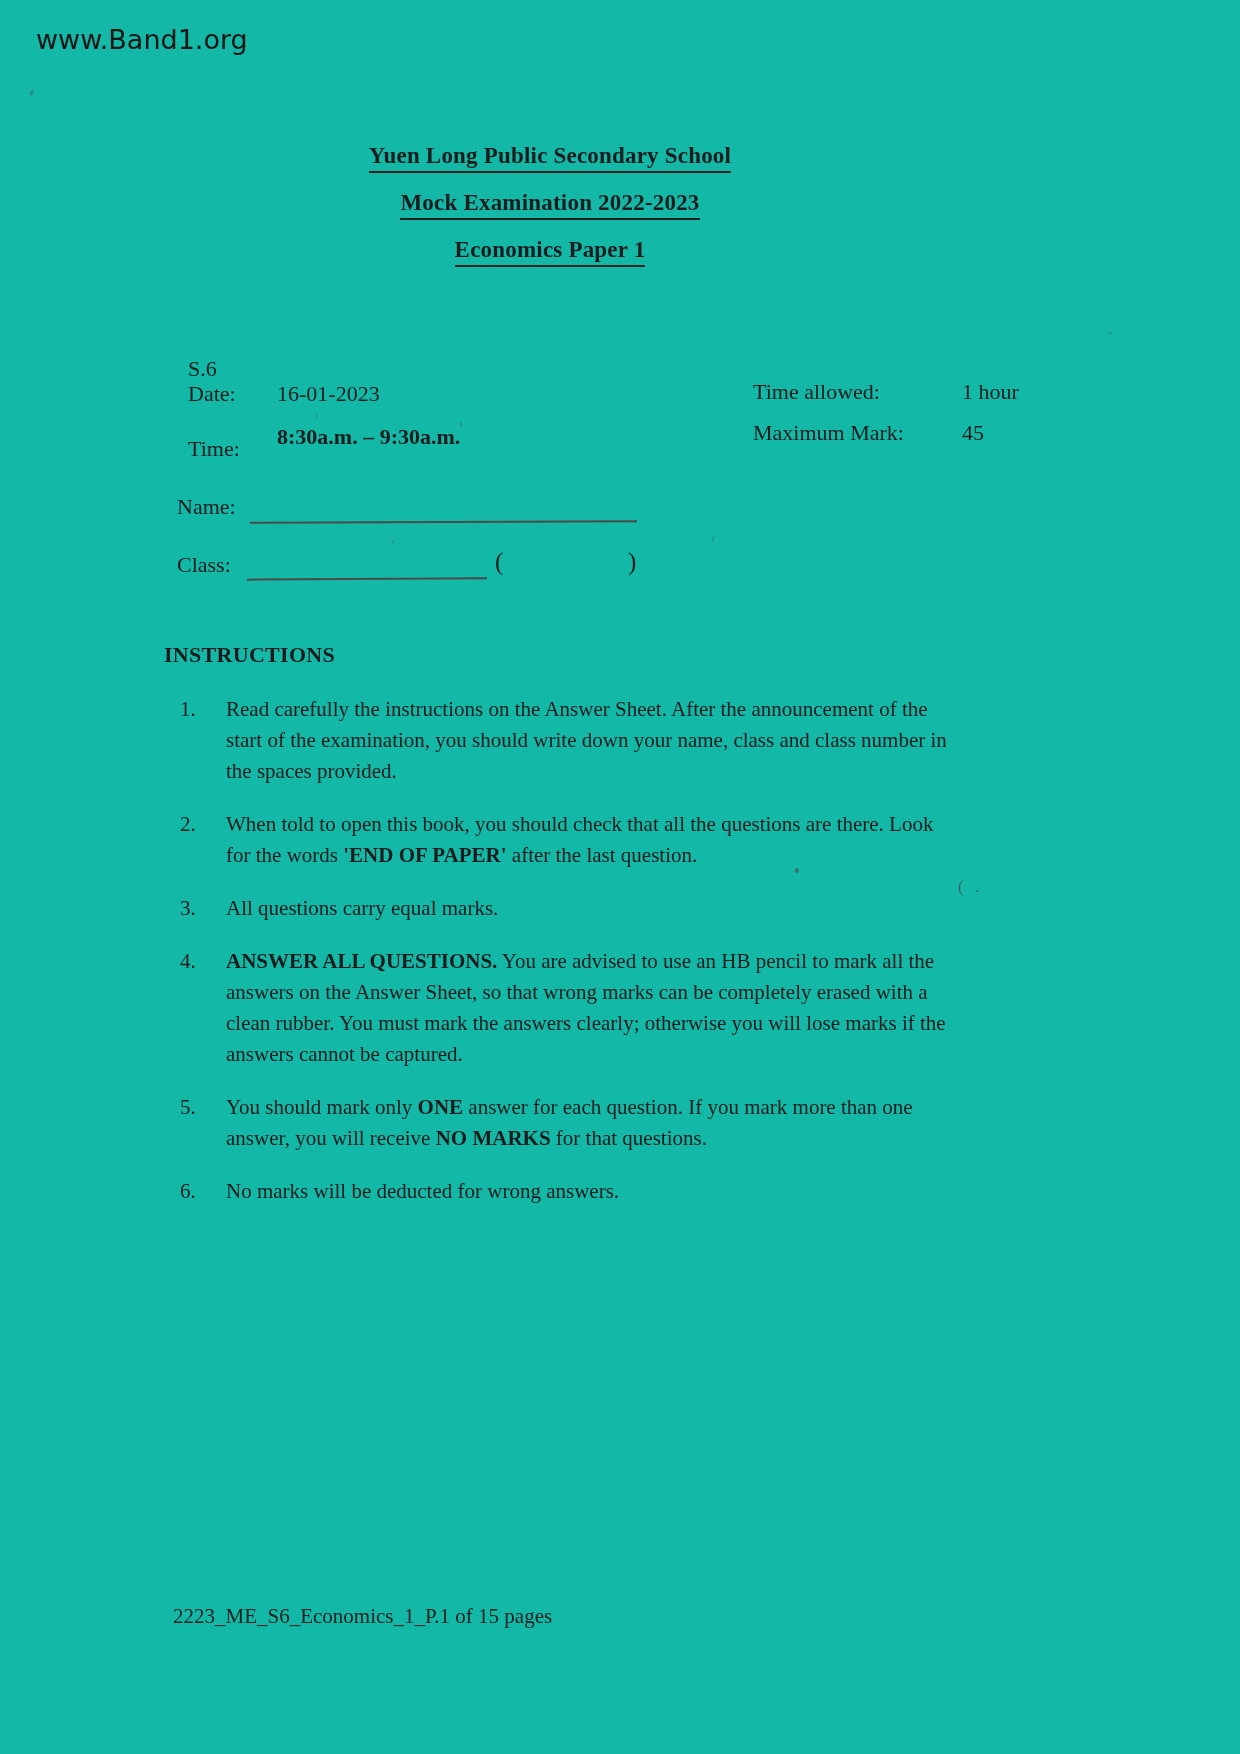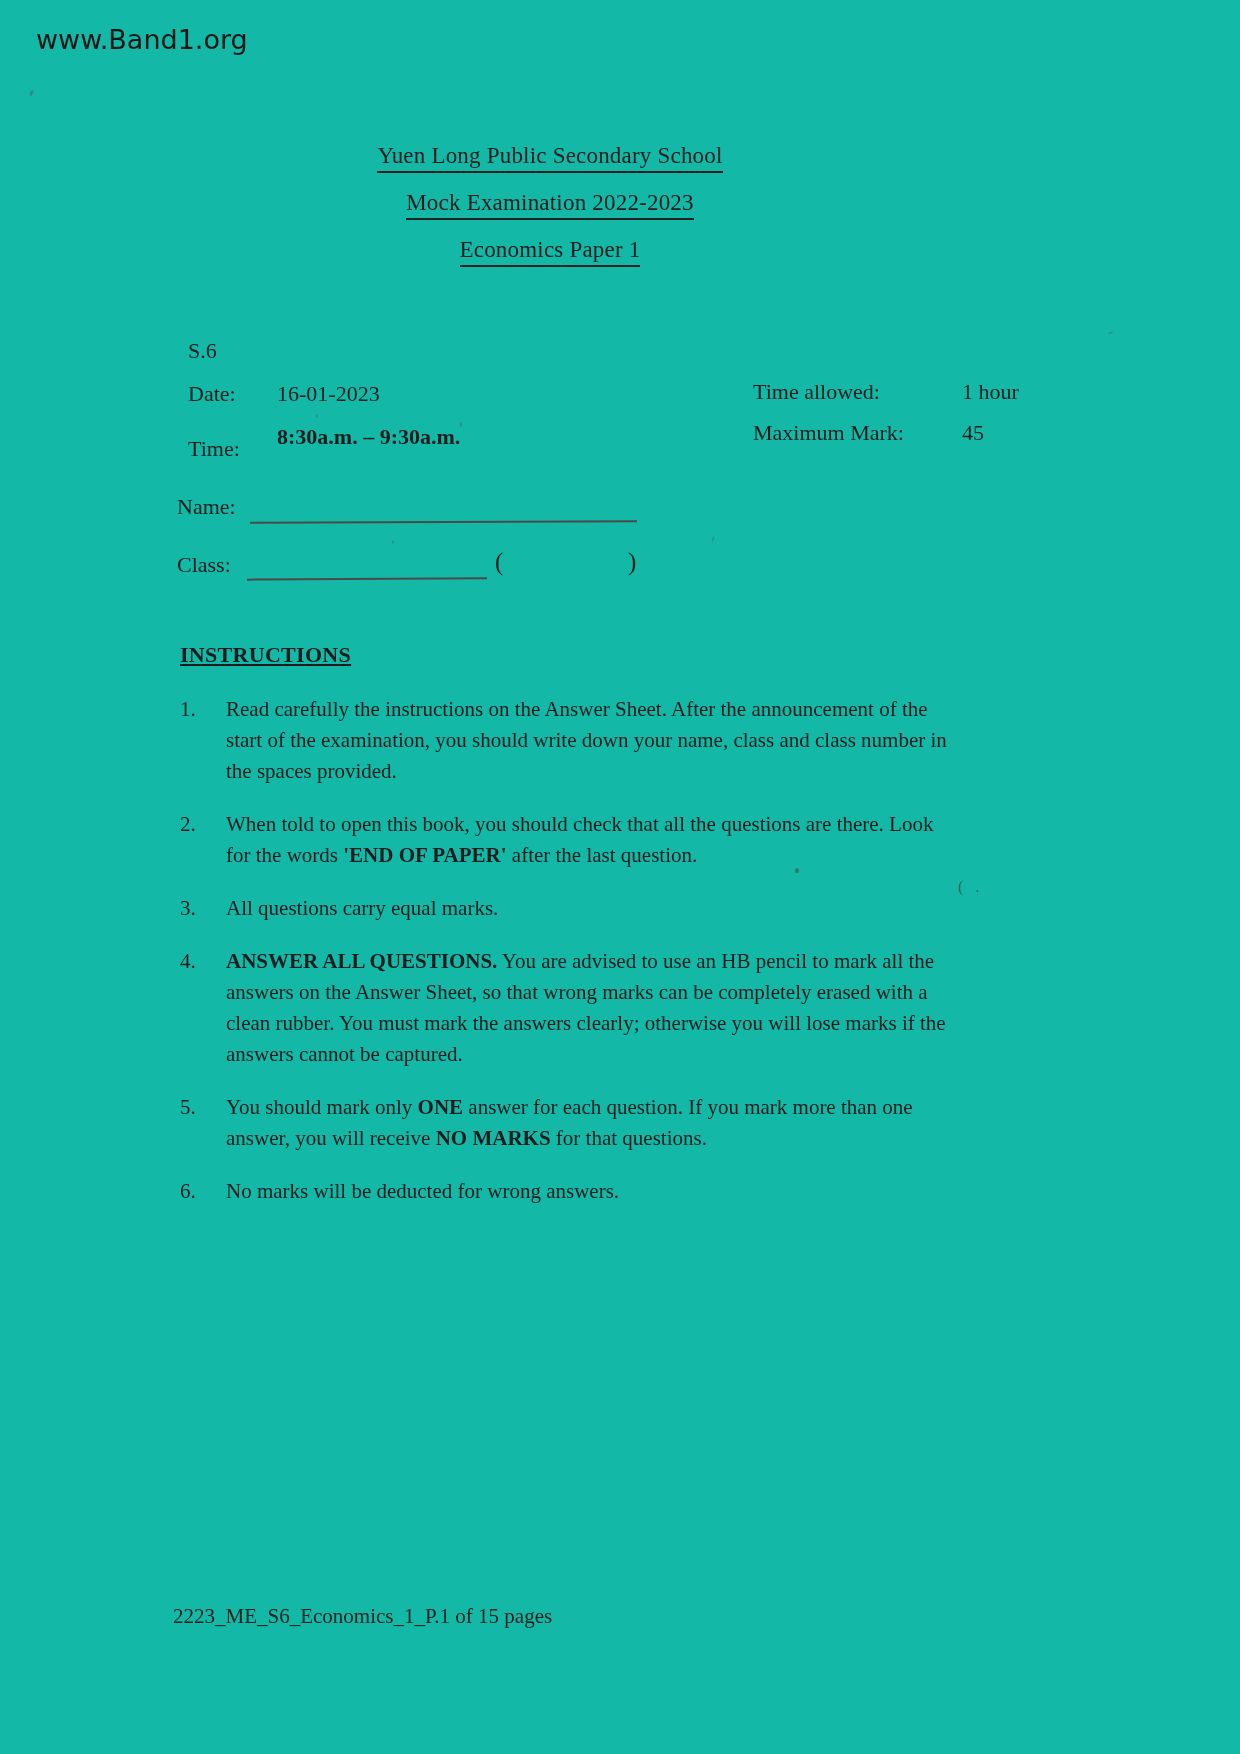--- a/index.html
+++ b/index.html
@@ -20,29 +20,29 @@
     font-size:27px;font-weight:400;color:#151515;
   }
   
   .title-block{
     position:absolute;left:170px;top:143px;width:760px;
     text-align:center;
   }
   .title-line{margin-bottom:17px;}
   .title-line span{
     display:inline-block;
-    font-size:23px;font-weight:400;color:#1d1d1f;
+    font-size:23px;font-weight:700;color:#1d1d1f;
     border-bottom:2px solid #222;
     padding-bottom:2px;
     letter-spacing:.2px;
   }
   
   .abs{position:absolute;}
   .meta-text{font-size:22px;color:#1d1d1f;}
-  .class-level{left:188px;top:338px;}
+  .class-level{left:188px;top:356px;}
   .date-label{left:188px;top:381px;}
   .date-value{left:277px;top:381px;}
   .time-label{left:188px;top:436px;}
   .time-value{left:277px;top:424px;font-weight:bold;}
   .allowed-label{left:753px;top:379px;}
   .allowed-value{left:962px;top:379px;}
   .mark-label{left:753px;top:420px;}
   .mark-value{left:962px;top:420px;}
   
   .name-label{left:177px;top:494px;text-align:center;}
@@ -50,22 +50,22 @@
   .blank-line{
     position:absolute;height:1px;
     border-bottom:2px solid #4a4a4a;
   }
   .name-line{left:250px;top:520px;width:387px;transform:rotate(-0.25deg);}
   .class-line{left:247px;top:577px;width:240px;transform:rotate(-0.3deg);}
   .paren-open{left:495px;top:548px;font-size:25px;}
   .paren-close{left:628px;top:548px;font-size:25px;}
   
   .ins-heading{
-    position:absolute;left:180px;top:642px;
-    font-size:22px;font-weight:700;color:#1b1b1d;letter-spacing:.3px;text-decoration:underline;
+    position:absolute;left:164px;top:642px;
+    font-size:22px;font-weight:700;color:#1b1b1d;letter-spacing:.3px;
   }
   .ins-list{
     position:absolute;left:180px;top:694px;width:768px;
   }
   .ins-item{
     display:grid;grid-template-columns:46px 1fr;
     margin-bottom:22px;
   }
   .ins-num,.ins-body{
     font-size:21px;line-height:31px;color:#1c1c1e;

